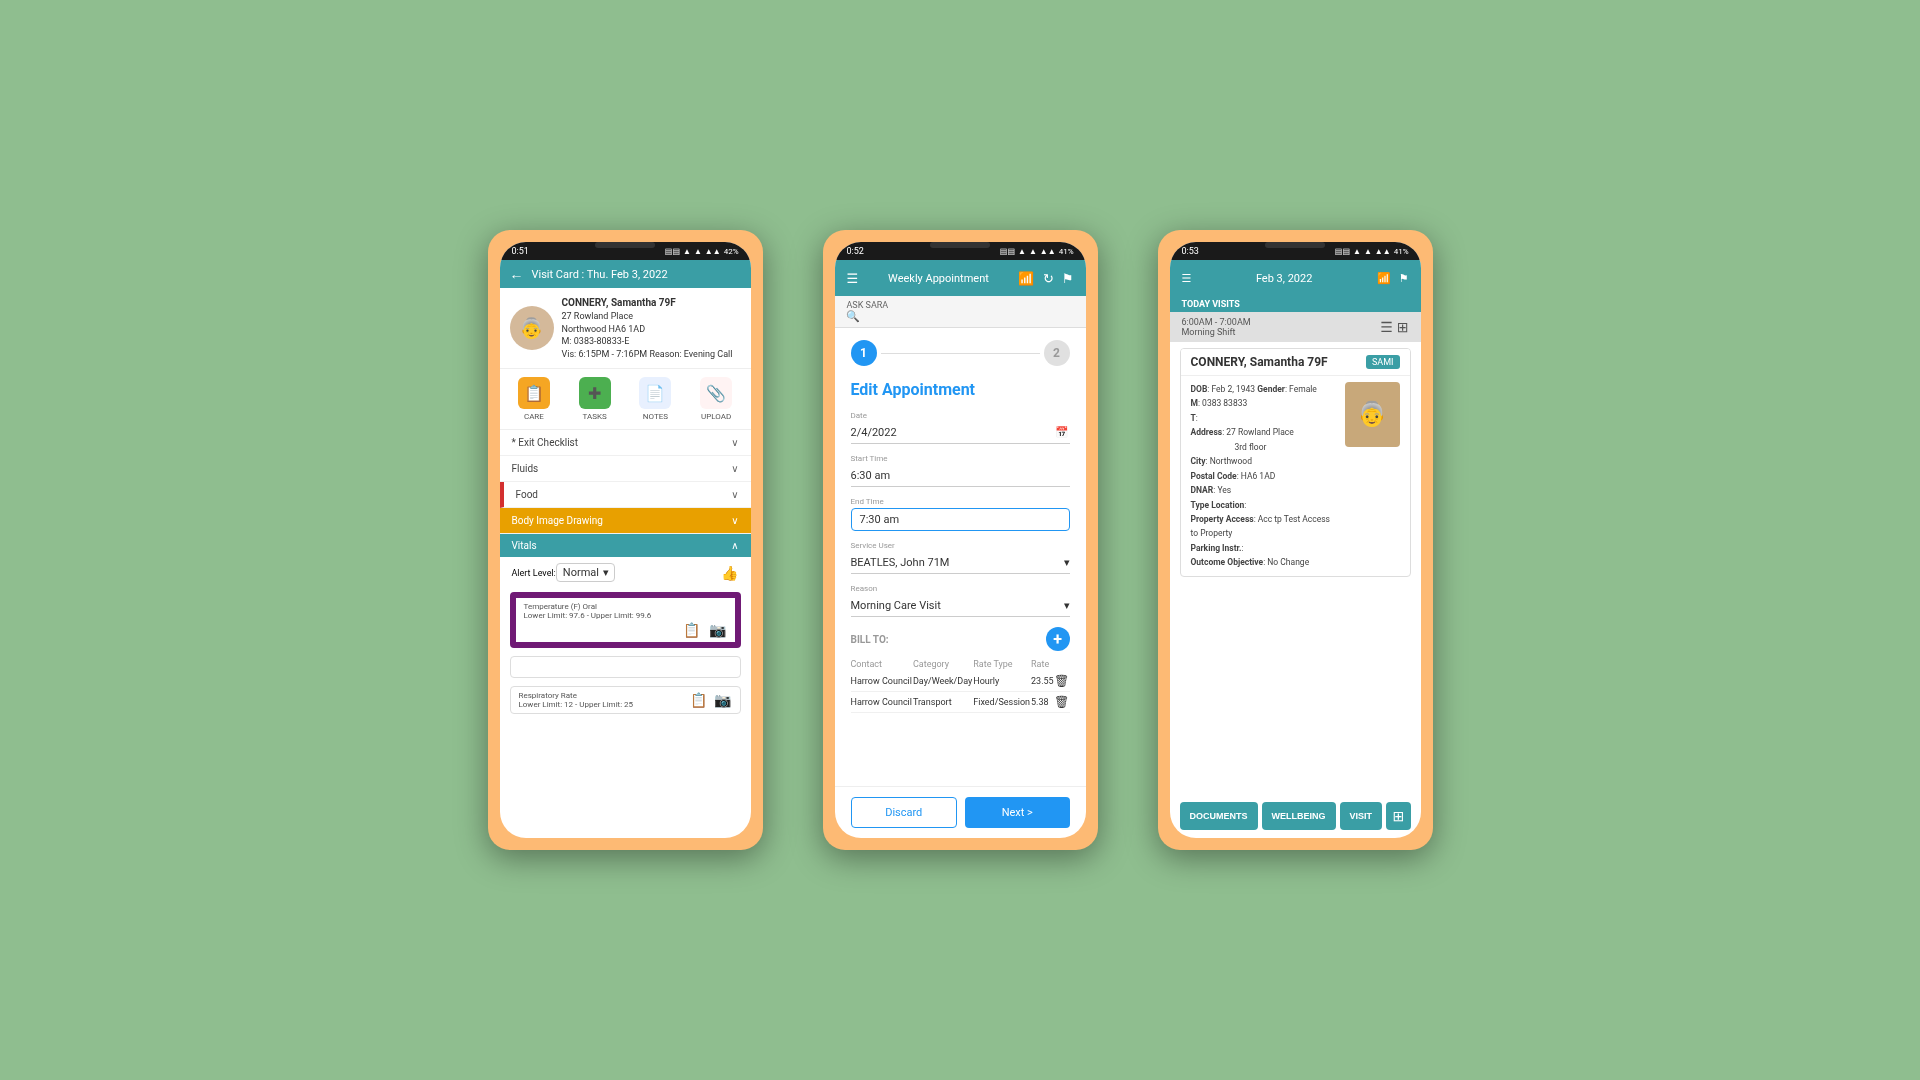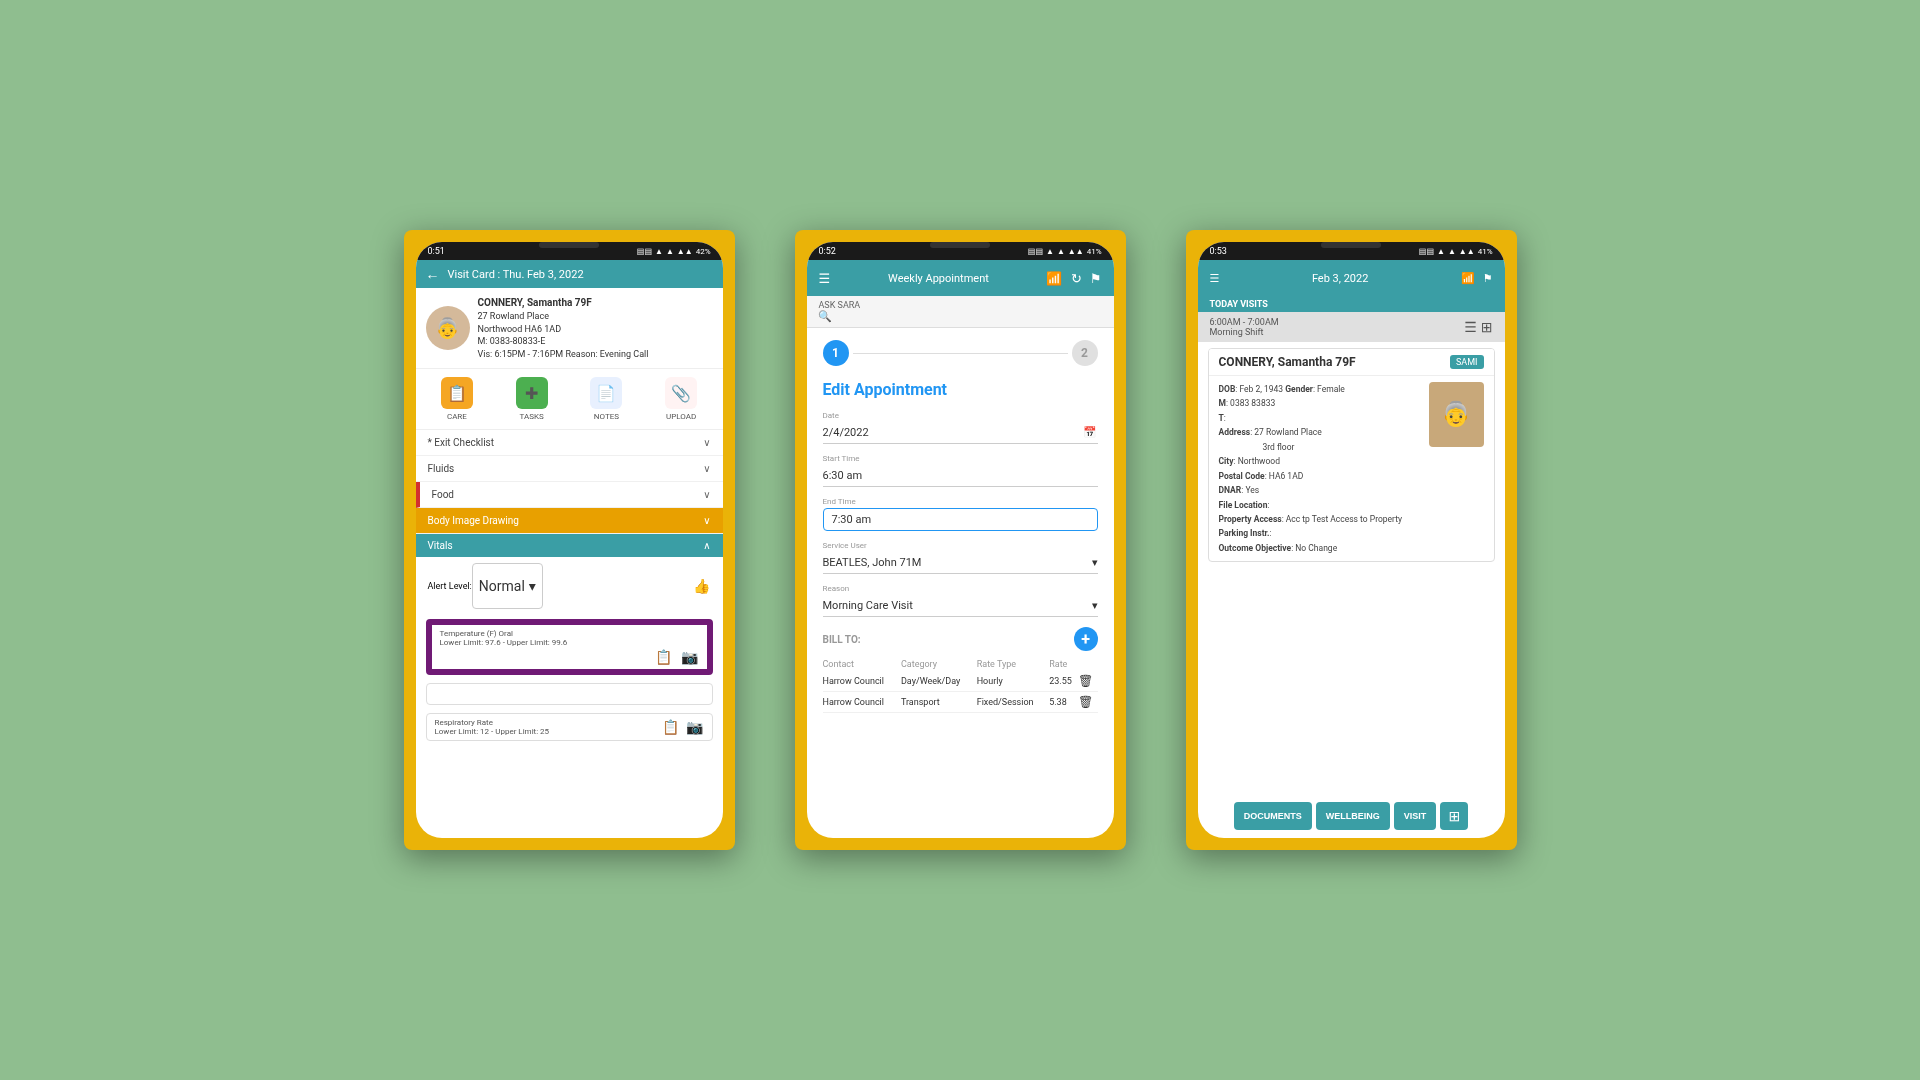--- a/index.html
+++ b/index.html
@@ -10,24 +10,24 @@
       font-family: 'Roboto', Arial, sans-serif;
       display: flex;
       align-items: center;
       justify-content: center;
       gap: 60px;
       overflow: hidden;
     }
 
     
     .phone {
-      width: 331px;
+      width: 275px;
       height: 620px;
-      background: #eab308;
-      border-radius: 8px;
+      background: #fdba74;
+      border-radius: 22px;
       padding: 12px;
       box-shadow: 0 8px 32px rgba(0,0,0,0.4);
       position: relative;
       display: flex;
       flex-direction: column;
     }
     .phone-inner {
       flex: 1;
       background: #fff;
       border-radius: 26px;
@@ -188,22 +188,22 @@
     }
     .p1-alert-row {
       display: flex;
       align-items: center;
       padding: 6px 12px;
       font-size: 9px;
     }
     .p1-dropdown {
       border: 1px solid #ccc;
       border-radius: 4px;
-      padding: 14px 6px;
-      font-size: 14px;
+      padding: 2px 6px;
+      font-size: 11px;
       color: #333;
       display: flex;
       align-items: center;
       gap: 4px;
     }
     .p1-thumbs {
       color: #2196f3;
       font-size: 14px;
       margin-left: auto;
     }
@@ -724,20 +724,28 @@
               <td>Transport</td>
               <td>Fixed/Session</td>
               <td>5.38</td>
               <td class="delete-icon">🗑</td>
             </tr>
           </tbody>
         </table>
       </div>
     </div>
 
+    <div class="p2-footer">
+      <div class="p2-btn-discard">
+        <span>Discard</span>
+      </div>
+      <div class="p2-btn-next">
+        <span>Next &gt;</span>
+      </div>
+    </div>
   </div>
 </div>
 
 <div class="phone">
   <div class="phone-notch"></div>
   <div class="phone-inner" style="display:flex;flex-direction:column;">
 
     <div class="status-bar">
       <span>0:53</span>
       <div class="status-icons">
@@ -781,21 +789,21 @@
       <div class="p3-card-body">
         <div class="p3-info">
           <div><b>DOB</b><span>: Feb 2, 1943</span> <b>Gender</b><span>: Female</span></div>
           <div><b>M</b><span>: 0383 83833</span></div>
           <div><b>T</b><span>:</span></div>
           <div><b>Address</b><span>: 27 Rowland Place</span></div>
           <div style="padding-left:44px;"><span>3rd floor</span></div>
           <div><b>City</b><span>: Northwood</span></div>
           <div><b>Postal Code</b><span>: HA6 1AD</span></div>
           <div><b>DNAR</b><span>: Yes</span></div>
-          <div><b>File Location</b><span>:</span></div>
+          <div><b>Type Location</b><span>:</span></div>
           <div><b>Property Access</b><span>: Acc tp Test Access to Property</span></div>
           <div><b>Parking Instr.</b><span>:</span></div>
           <div><b>Outcome Objective</b><span>: No Change</span></div>
         </div>
         <div class="p3-photo">👵</div>
       </div>
     </div>
 
 
     <div style="flex:1;"></div>

